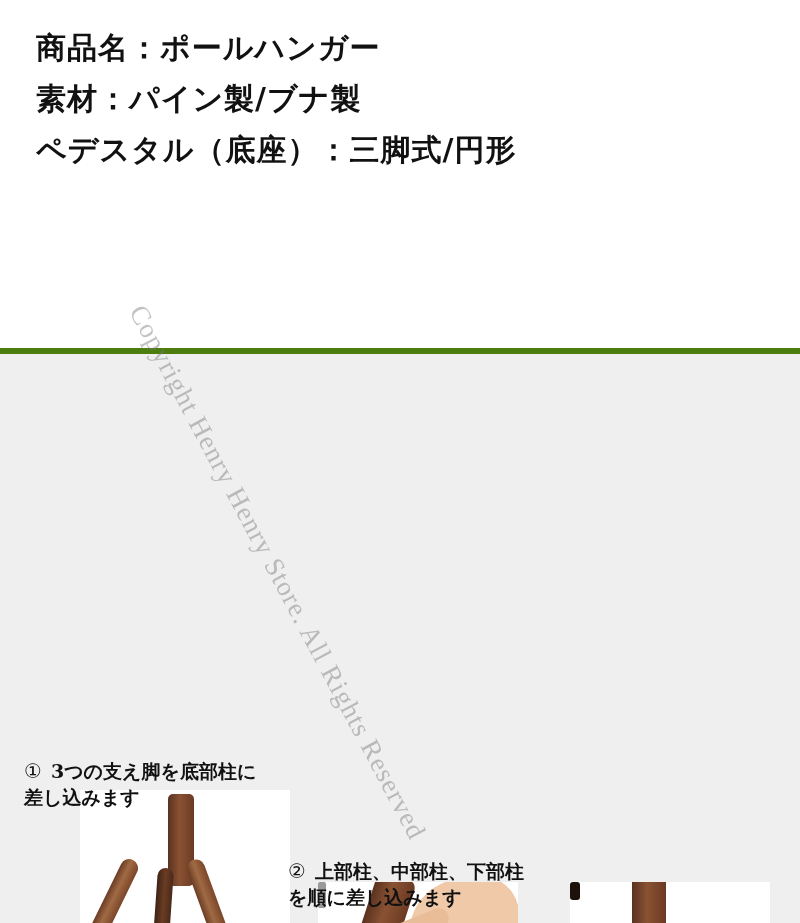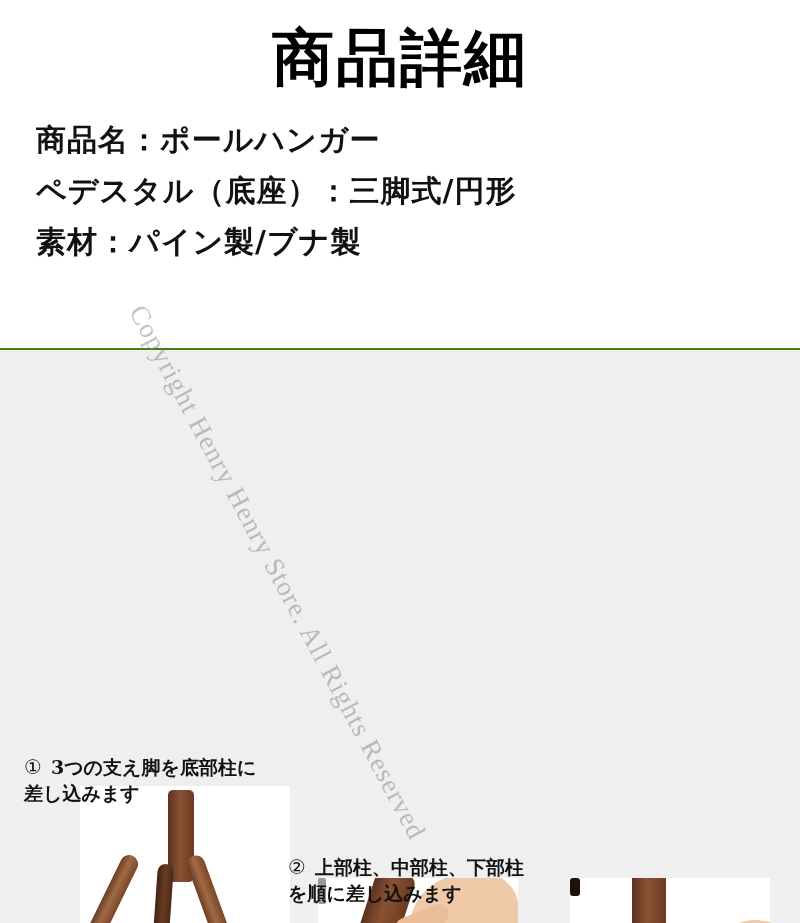--- a/index.html
+++ b/index.html
@@ -38,21 +38,21 @@
     line-height:51px;
     color:#111;
     white-space:nowrap;
     letter-spacing:1px;
   }
 
   
   .steps-panel {
     position:absolute; left:0; top:348px; width:800px; height:575px;
     background:#efefef;
-    border-top:2px solid #4d7c0f;
+    border-top:6px solid #4d7c0f;
     overflow:hidden;
   }
 
   .step-label {
     position:absolute;
     font-family:"DejaVu Serif", serif;
     font-weight:700;
     font-size:19px;
     line-height:26px;
     color:#111;
@@ -129,25 +129,24 @@
     z-index:9;
     pointer-events:none;
   }
 </style>
 </head>
 <body>
 
 <div class="page">
 
   <div class="spec-block">
-    <div class="title">商品詳細</div>
     <div class="spec-lines">
       <div class="spec-line">商品名：ポールハンガー</div>
+      <div class="spec-line">素材：パイン製/ブナ製</div>
       <div class="spec-line">ペデスタル（底座）：三脚式/円形</div>
-      <div class="spec-line">素材：パイン製/ブナ製</div>
     </div>
   </div>
 
   <div class="steps-panel">
 
     <div class="step-label lbl1">
       <span class="num">①</span><span class="txt">3つの支え脚を底部柱に
 差し込みます</span>
     </div>
     <div class="step-label lbl2">

